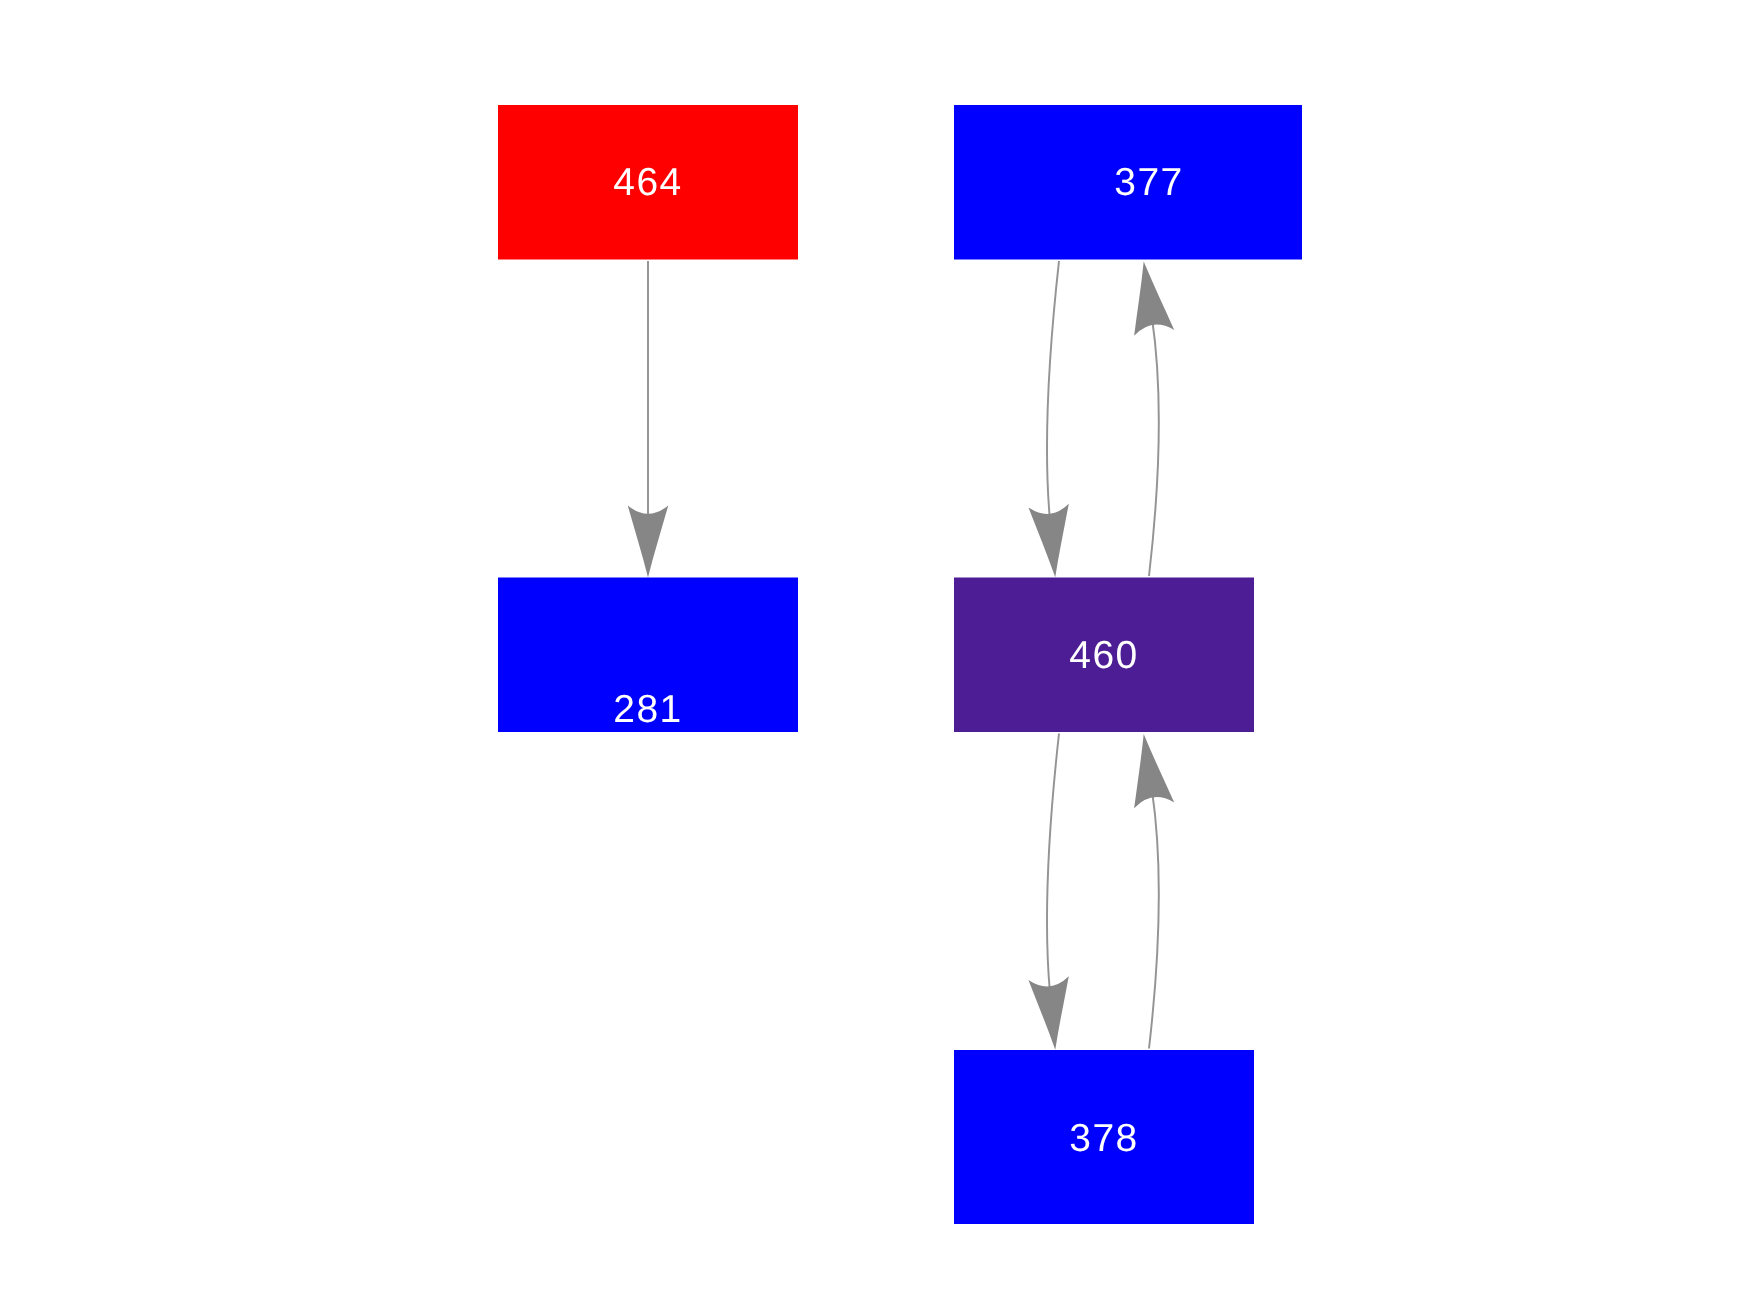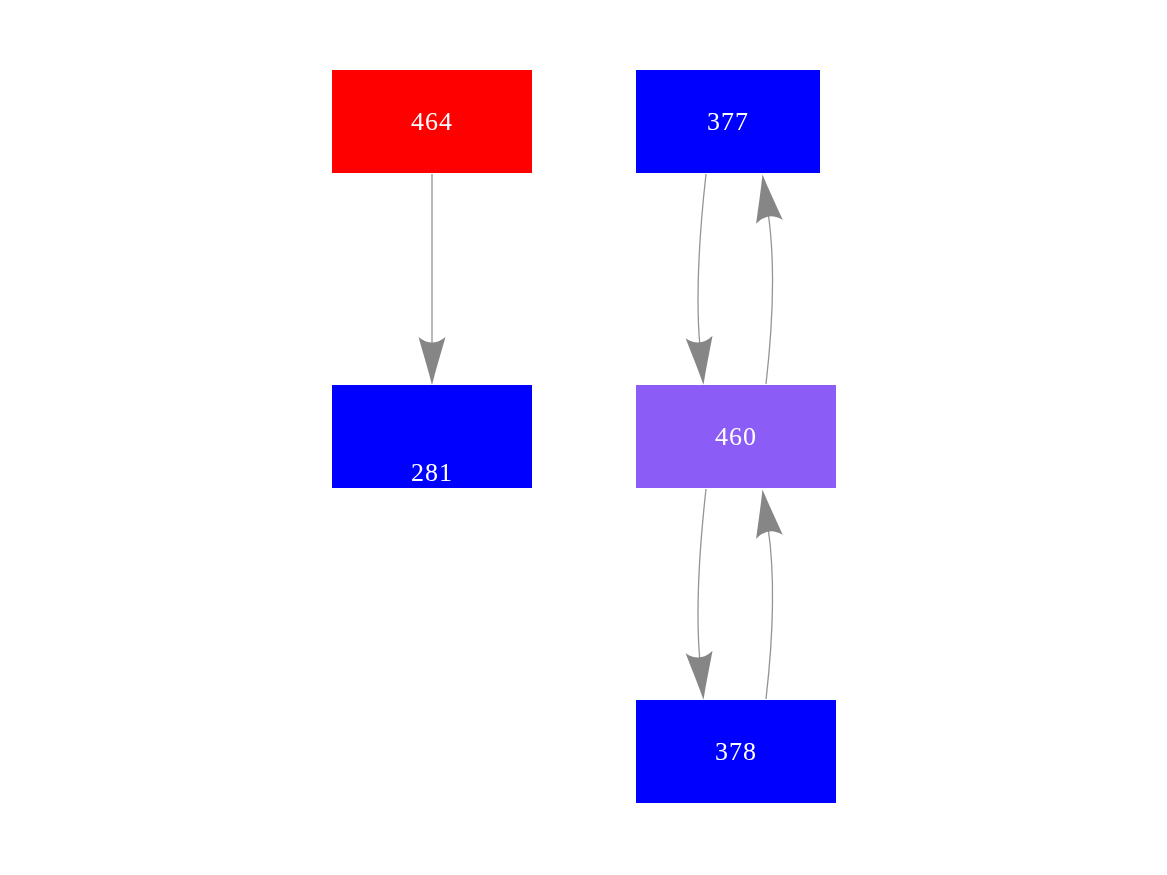--- a/index.html
+++ b/index.html
@@ -6,21 +6,21 @@
     margin: 0;
     padding: 0;
     background: #ffffff;
   }
   .canvas {
     position: relative;
     width: 1167px;
     height: 875px;
     background: #ffffff;
     overflow: hidden;
-    font-family: Liberation Serif, serif;
+    font-family: Liberation Sans, sans-serif;
   }
   .edge-layer {
     position: absolute;
     left: 0;
     top: 0;
     width: 1167px;
     height: 875px;
   }
   .edge {
     fill: none;
@@ -61,29 +61,29 @@
 
     <path class="edge" d="M 706 489 Q 694 597 700 662" marker-end="url(#arrowhead)"></path>
 
     <path class="edge" d="M 766 699 Q 778 595 768 527" marker-end="url(#arrowhead)"></path>
   </svg>
 
   <div class="node" id="node-0" style="left: 332px; top: 70px; width: 200px; height: 103px; background: rgb(255, 0, 0);">
     <span class="node-label">464</span>
   </div>
 
-  <div class="node" id="node-1" style="left: 636px; top: 70px; width: 184px; height: 103px; background: rgb(0, 0, 255);">
+  <div class="node" id="node-1" style="left: 636px; top: 70px; width: 204px; height: 103px; background: rgb(0, 0, 255); padding-left: 28px;">
     <span class="node-label">377</span>
   </div>
 
   <div class="node" id="node-2" style="left: 332px; top: 385px; width: 200px; height: 103px; background: rgb(0, 0, 255); align-items: flex-end;">
     <span class="node-label">281</span>
   </div>
 
-  <div class="node" id="node-3" style="left: 636px; top: 385px; width: 200px; height: 103px; background: #8b5cf6;">
+  <div class="node" id="node-3" style="left: 636px; top: 385px; width: 200px; height: 103px; background: #4c1d95;">
     <span class="node-label">460</span>
   </div>
 
-  <div class="node" id="node-4" style="left: 636px; top: 700px; width: 200px; height: 103px; background: rgb(0, 0, 255);">
+  <div class="node" id="node-4" style="left: 636px; top: 700px; width: 200px; height: 116px; background: rgb(0, 0, 255);">
     <span class="node-label">378</span>
   </div>
 
 </div>
 
 </body></html>

